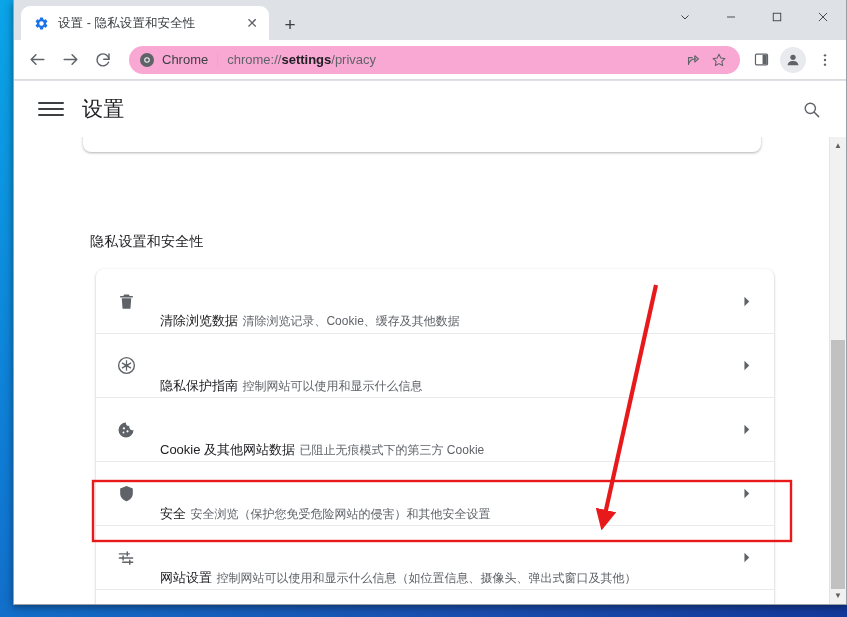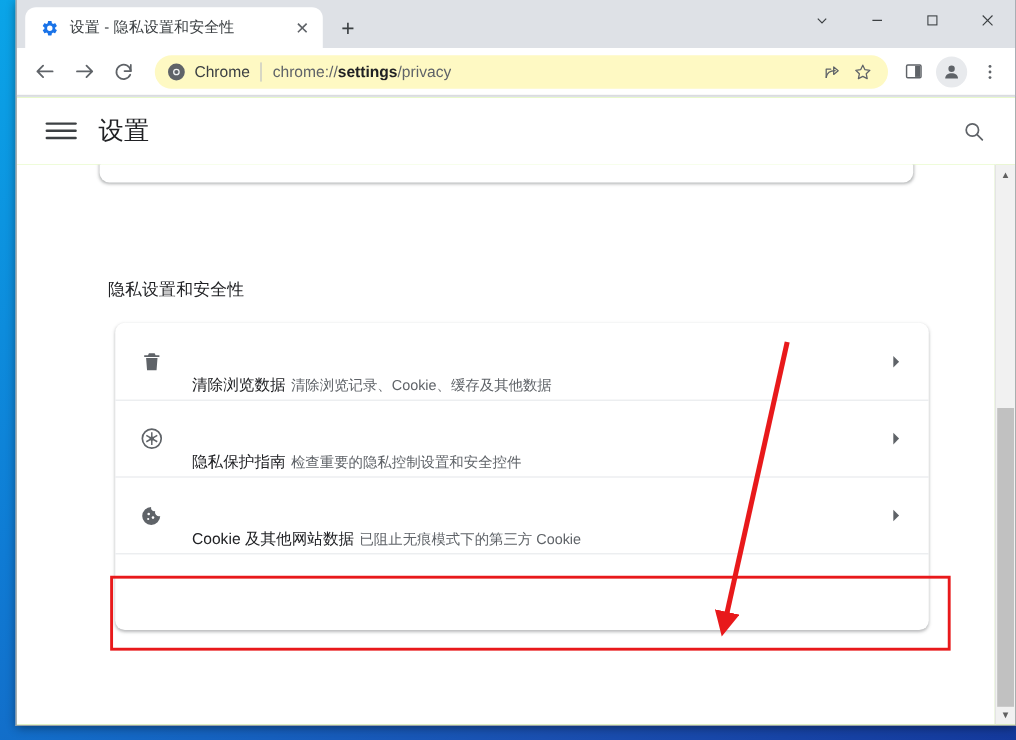--- a/index.html
+++ b/index.html
@@ -80,21 +80,21 @@
     border-bottom: 1px solid #dadce0;
   }
   .navbtn {
     width: 30px; height: 30px; flex: 0 0 30px;
     display: flex; align-items: center; justify-content: center;
     color: #5f6368; border-radius: 50%;
     margin-right: 3px;
   }
   #omnibox {
     flex: 1 1 auto; height: 28px;
-    background: #fef9c3;
+    background: #f9a8d4;
     border-radius: 14px;
     display: flex; align-items: center;
     padding: 0 8px 0 10px;
     margin: 0 6px 0 8px;
     min-width: 0;
   }
   #omnibox .chromeicon { width: 16px; height: 16px; flex: 0 0 16px; margin-right: 7px; }
   #omnibox .scheme-label { font-size: 13px; color: #3c4043; white-space: nowrap; }
   #omnibox .vsep { width: 1px; height: 16px; background: #bdc1c6; margin: 0 9px; flex: 0 0 1px; }
   #omnibox .urltext { font-size: 13px; color: #5f6368; white-space: nowrap; overflow: hidden; }
@@ -382,21 +382,21 @@
         <div class="srow">
           <span class="rowicon">
             <svg width="21" height="21" viewBox="0 0 24 24" fill="none" stroke="#5f6368" stroke-width="1.6">
               <circle cx="12" cy="12" r="9"></circle>
               <path d="M12 6v12M6.8 9l10.4 6M17.2 9L6.8 15" stroke-width="1.4"></path>
               <circle cx="12" cy="12" r="2.1" fill="#5f6368" stroke="none"></circle>
             </svg>
           </span>
           <span class="rowtext">
             <span class="rowtitle">隐私保护指南</span>
-            <span class="rowsub">检查重要的隐私控制设置和安全控件</span>
+            <span class="rowsub">控制网站可以使用和显示什么信息</span>
           </span>
           <span class="rowend">
             <svg width="11" height="11" viewBox="0 0 10 16" fill="#5f6368">
                 <path d="M2 1l7 7-7 7z"></path>
               </svg>
           </span>
         </div>
 
         <div class="srow">
           <span class="rowicon">
@@ -411,21 +411,54 @@
             <span class="rowtitle">Cookie 及其他网站数据</span>
             <span class="rowsub">已阻止无痕模式下的第三方 Cookie</span>
           </span>
           <span class="rowend">
             <svg width="11" height="11" viewBox="0 0 10 16" fill="#5f6368">
                 <path d="M2 1l7 7-7 7z"></path>
               </svg>
           </span>
         </div>
 
-
+        <div class="srow">
+          <span class="rowicon">
+            <svg width="19" height="19" viewBox="0 0 24 24" fill="#5f6368">
+                <path d="M12 2.5l8 3.2v6c0 5-3.4 8.9-8 10-4.6-1.1-8-5-8-10v-6l8-3.2z"></path>
+              </svg>
+          </span>
+          <span class="rowtext">
+            <span class="rowtitle">安全</span>
+            <span class="rowsub">安全浏览（保护您免受危险网站的侵害）和其他安全设置</span>
+          </span>
+          <span class="rowend">
+            <svg width="11" height="11" viewBox="0 0 10 16" fill="#5f6368">
+                <path d="M2 1l7 7-7 7z"></path>
+              </svg>
+          </span>
+        </div>
+
+        <div class="srow">
+          <span class="rowicon">
+            <svg width="20" height="20" viewBox="0 0 24 24" fill="none" stroke="#5f6368" stroke-width="1.7" stroke-linecap="round">
+              <path d="M4 7h12M4 12h16M8 17h12"></path>
+              <path d="M13.5 4.6v4.8M8.5 9.6v4.8M16.5 14.6v4.8"></path>
+            </svg>
+          </span>
+          <span class="rowtext">
+            <span class="rowtitle">网站设置</span>
+            <span class="rowsub">控制网站可以使用和显示什么信息（如位置信息、摄像头、弹出式窗口及其他）</span>
+          </span>
+          <span class="rowend">
+            <svg width="11" height="11" viewBox="0 0 10 16" fill="#5f6368">
+                <path d="M2 1l7 7-7 7z"></path>
+              </svg>
+          </span>
+        </div>
 
         <div class="srow">
           
           
           
         </div>
 
       </div>
     </div>
 

